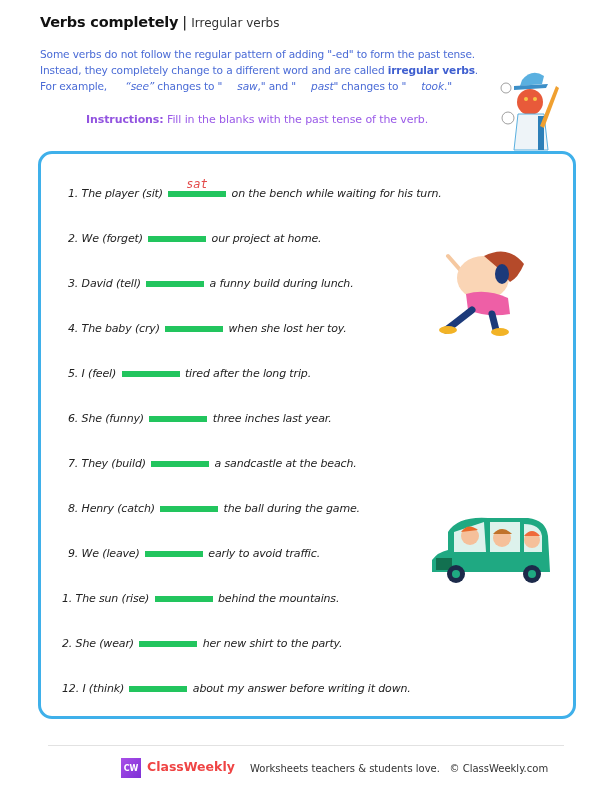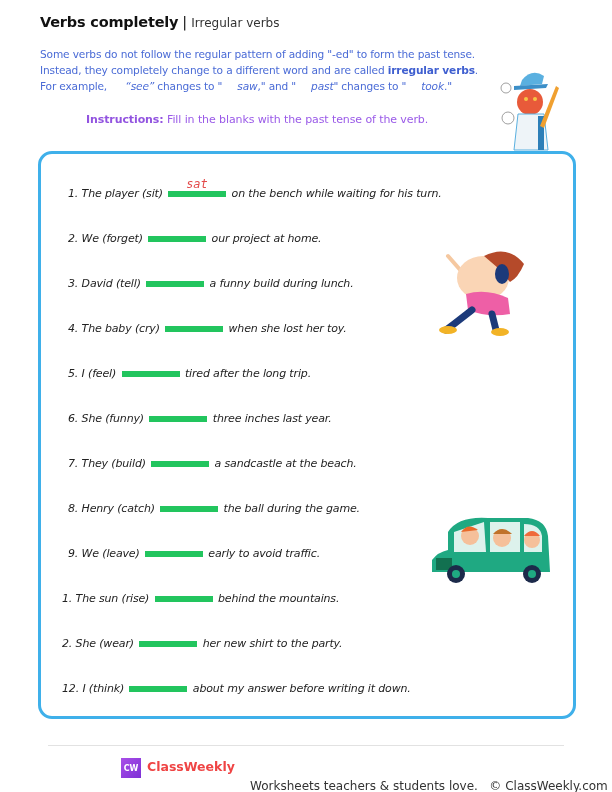--- a/index.html
+++ b/index.html
@@ -19,21 +19,21 @@
   .card {
     position: absolute; left: 38px; top: 151px; width: 538px; height: 568px;
     border: 3px solid #3fb0ea; border-radius: 14px;
   }
   .q { position: absolute; left: 68px; font-size: 11px; color: #222; white-space: nowrap; letter-spacing: -0.15px; font-style: italic; }
   .blank { display: inline-block; width: 58px; border-bottom: 6px solid #22c55e; height: 11px; vertical-align: baseline; position: relative; margin: 0 2px; }
   .answer { position: absolute; left: 18px; top: -9px; color: #e34b4b; font-family: "DejaVu Sans Mono", monospace; font-size: 12px; }
   .footer-line { position: absolute; left: 48px; top: 745px; width: 516px; height: 1px; background: #e2e2e2; }
   .logo-badge { position: absolute; left: 121px; top: 758px; width: 20px; height: 20px; border-radius: 0; background: linear-gradient(135deg, #a94ee8, #7d31d6); color: #fff; font-size: 8px; font-weight: bold; display: flex; align-items: center; justify-content: center; }
   .logo-text { position: absolute; left: 147px; top: 759px; font-size: 12.5px; font-weight: bold; color: #ef4444; }
-  .tagline { position: absolute; left: 250px; top: 763px; font-size: 12px; color: #333; margin-top: 16px; }
+  .tagline { position: absolute; left: 250px; top: 763px; font-size: 10px; color: #333; }
   .illus { position: absolute; }
 </style>
 </head>
 <body>
 
 <div class="title-row">
   <span class="main">Verbs completely</span><span class="sep">|</span><span class="sub">Irregular verbs</span>
 </div>
 
 <div class="intro">

